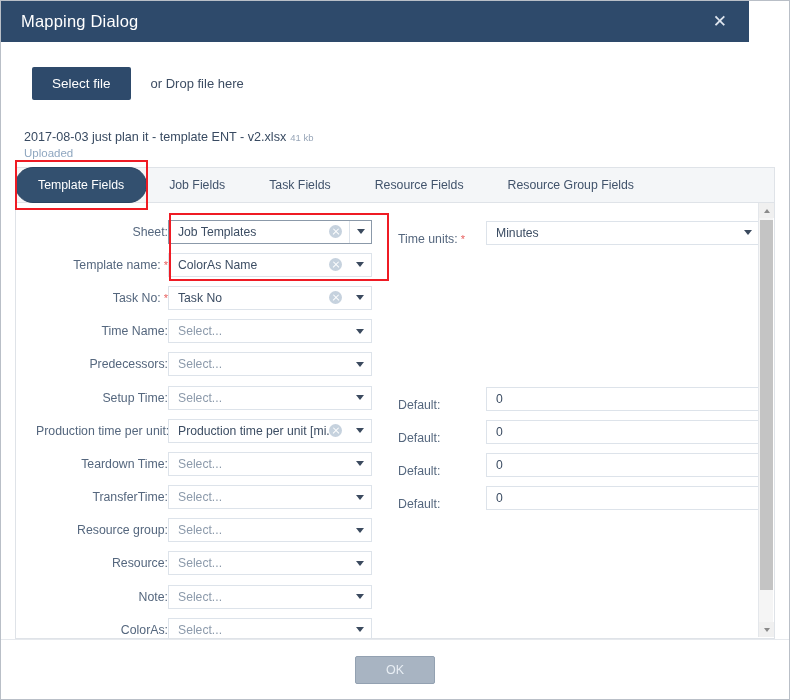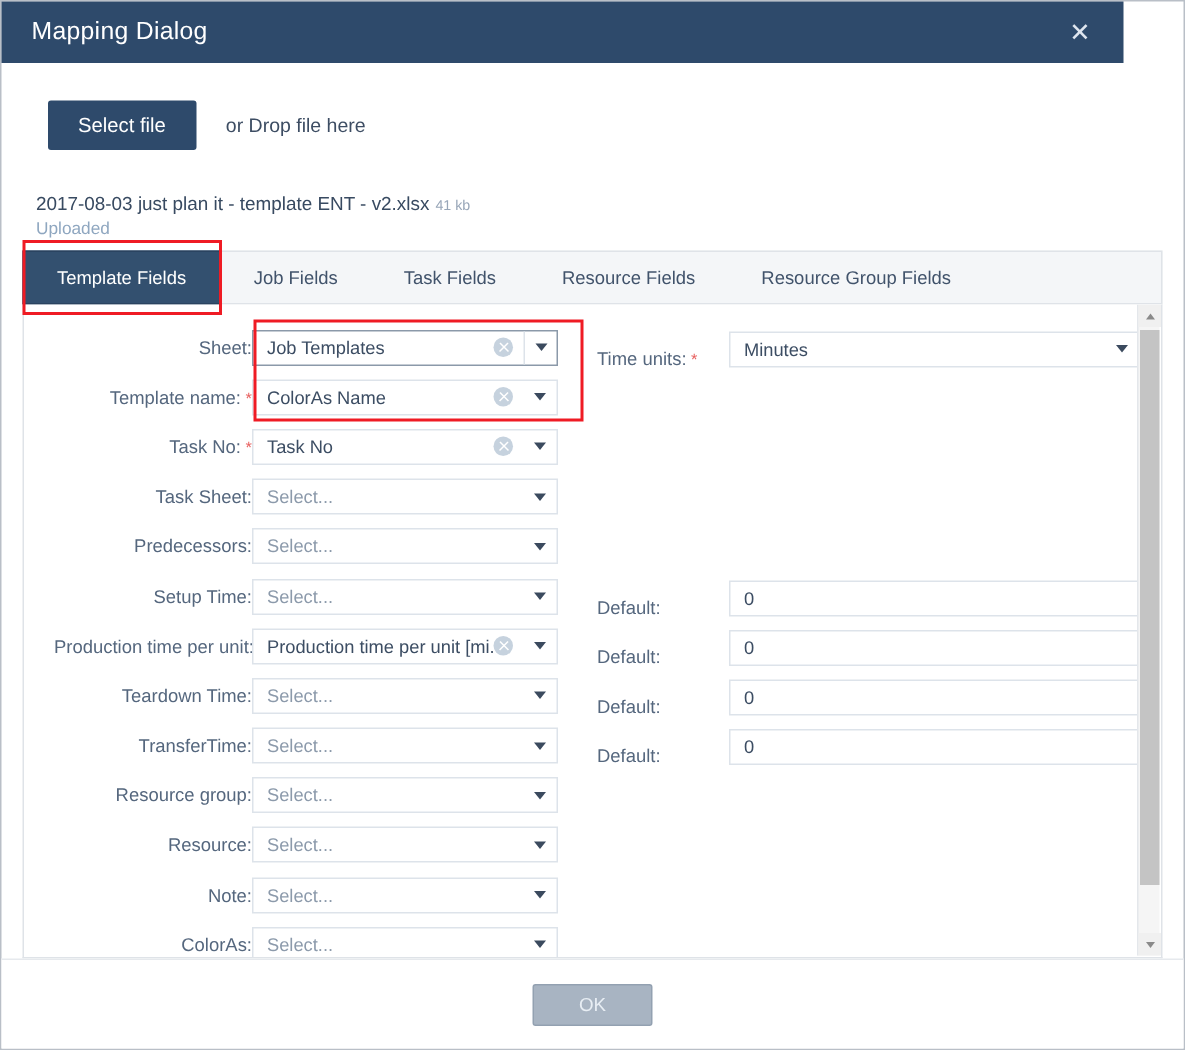--- a/index.html
+++ b/index.html
@@ -94,20 +94,21 @@
     display: flex;
     align-items: stretch;
   }
   .tab {
     display: flex; align-items: center; justify-content: center;
     font-size: 12.3px;
     color: #41536b;
     padding: 0 22px;
     cursor: pointer;
     white-space: nowrap;
+    border-radius: 18px;
   }
   .tab.active {
     background: #33506f;
     color: #ffffff;
     border: 1px solid #2a4360;
     min-width: 122px;
     margin: -1px 0 -1px -1px;
   }
 
   
@@ -342,21 +343,21 @@
           <div class="lbl"><span>Task No:</span><span class="req"> *</span></div>
           <div class="combo">
             <div class="combo-val">Task No</div>
             <div class="clear-ico"></div>
             <div class="combo-arrow">
               <span class="caret"></span>
             </div>
           </div>
         </div>
         <div class="row">
-          <div class="lbl"><span>Task Sheet:</span></div>
+          <div class="lbl"><span>Time Name:</span></div>
           <div class="combo">
             <div class="combo-val placeholder">Select...</div>
             <div class="combo-arrow">
               <span class="caret"></span>
             </div>
           </div>
         </div>
         <div class="row">
           <div class="lbl"><span>Predecessors:</span></div>
           <div class="combo">

